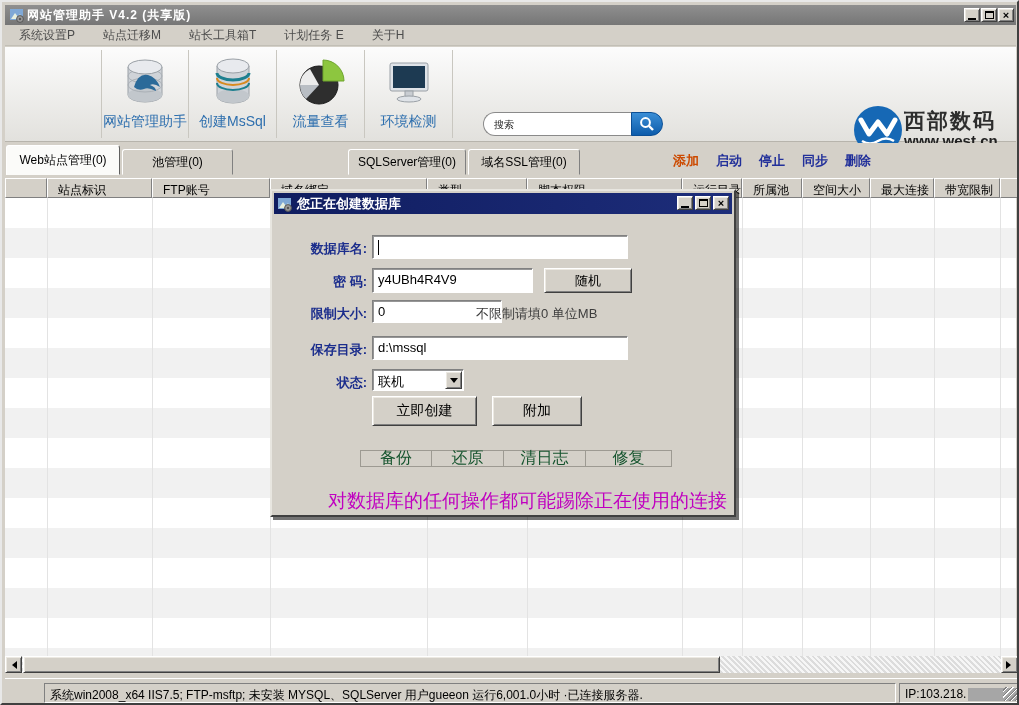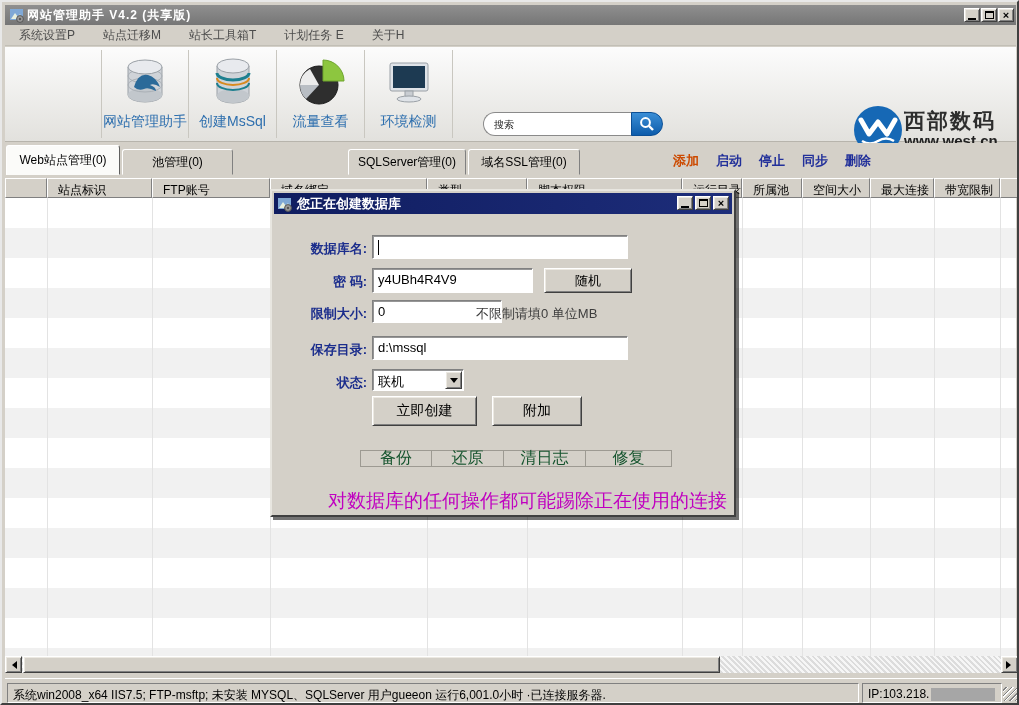--- a/index.html
+++ b/index.html
@@ -80,21 +80,21 @@
              background:#ececec;
              background-image:repeating-linear-gradient(45deg,#f6f6f6 0 2px,#dcdcdc 2px 4px); }
   .scrollarrow { position:absolute; top:0; width:17px; height:17px; display:flex; align-items:center; justify-content:center; }
   .tri-left { width:0; height:0; border:4px solid transparent; border-right:5px solid #000; margin-right:2px; }
   .tri-right { width:0; height:0; border:4px solid transparent; border-left:5px solid #000; margin-left:2px; }
   .thumb { position:absolute; left:18px; top:0; width:697px; height:17px; }
 
   
   .statusbar { left:3px; top:676px; width:1013px; height:26px; background:#d4d0c8; border-top:1px solid #ffffff; }
   .statpanel { position:absolute; top:4px; height:20px; border:1px solid; border-color:#808080 #ffffff #ffffff #808080;
-               padding:3px 4px 0 5px; font-size:12px; white-space:nowrap; overflow:hidden; }
+               padding:3px 4px 0 5px; font-size:12px; white-space:nowrap; overflow:hidden;margin-left:37px; }
   .redact { display:inline-block; width:64px; height:13px; background:#a6a6a6; vertical-align:middle; margin-left:2px; }
   .grip { position:absolute; right:1px; top:8px; width:14px; height:14px;
           background:repeating-linear-gradient(135deg,transparent 0 2px,#808080 2px 3px,#ffffff 3px 4px); }
 
   
   .dialog { left:268px; top:187px; width:466px; height:328px; background:#d4d0c8;
             border:2px solid; border-color:#e8e6e0 #404040 #404040 #e8e6e0;
             box-shadow:3px 3px 0 rgba(0,0,0,.55); z-index:10; }
   .dlg-title { position:absolute; left:2px; top:2px; right:2px; height:21px;
                background:linear-gradient(90deg,#101d60,#1d2d7a); display:flex; align-items:center; }

